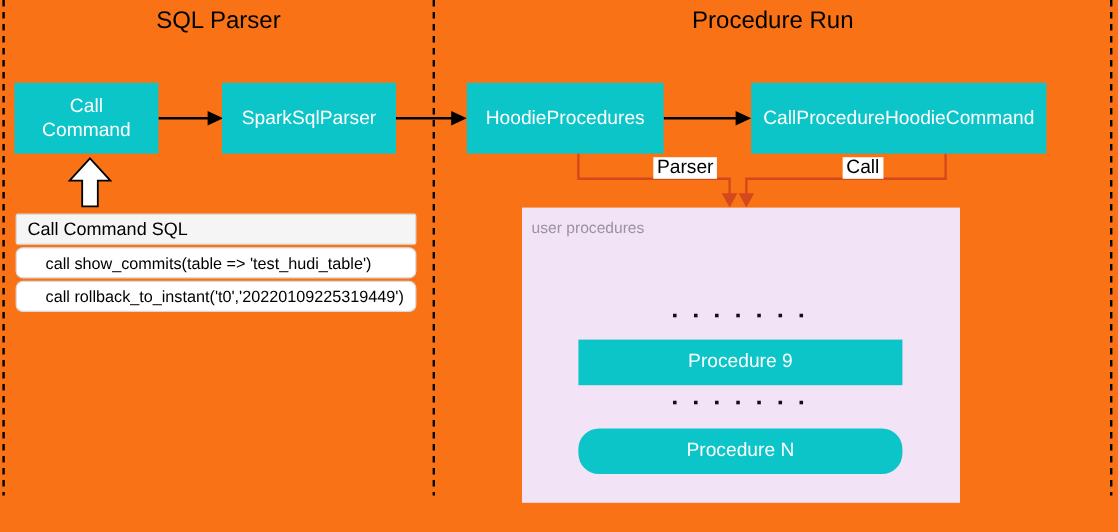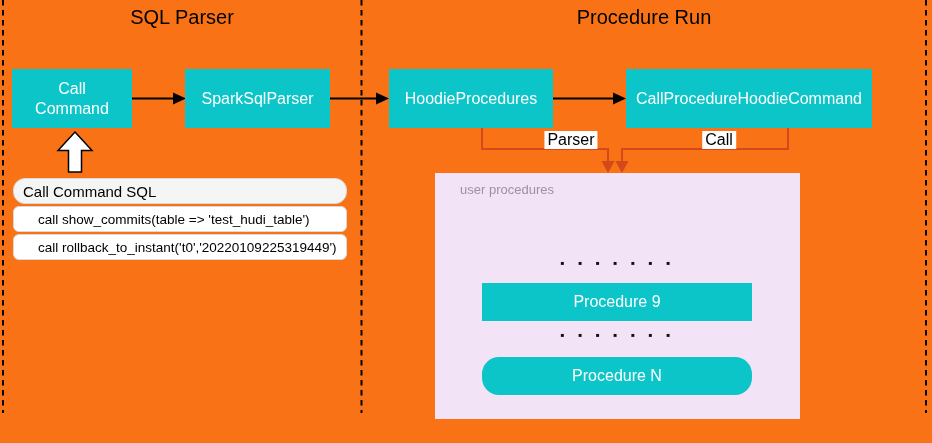--- a/index.html
+++ b/index.html
@@ -27,34 +27,34 @@
   .node .txt{display:block;}
   .edge-label{
     position:absolute;font-size:16px;color:#000;transform:translateX(-50%);
     white-space:nowrap;background:#fff;padding:0 3px;
   }
   .sql-panel{
     position:absolute;left:13px;top:178px;width:334px;display:flex;
     flex-direction:column;gap:2px;
   }
   .sql-panel .hdr{
-    background:var(--panel-header);border:1px solid #d9d9d9;border-radius:12px;
+    background:var(--panel-header);border:1px solid #d9d9d9;border-radius:2px;
     font-size:15px;color:#000;padding:4px 9px;height:26px;line-height:17px;
   }
   .sql-panel .row{
     background:#fff;border:1px solid #d9d9d9;border-radius:6px;
     font-size:13.5px;color:#000;padding:5px 24px;height:26px;line-height:15px;
     white-space:nowrap;
   }
   .user-procs{
     position:absolute;left:435px;top:173px;width:365px;height:246px;
     background:var(--pink);
   }
   .user-procs .cap{
-    position:absolute;left:25px;top:9px;font-size:13px;color:#9b93a1;
+    position:absolute;left:8px;top:9px;font-size:13px;color:#9b93a1;
   }
   .proc-box{
     position:absolute;left:47px;width:270px;height:38px;background:var(--node-fill);
     color:#fff;font-size:16px;display:flex;align-items:center;justify-content:center;
   }
   .dots{
     position:absolute;left:0;width:100%;text-align:center;color:#111;
     font-size:12px;letter-spacing:5px;font-weight:bold;
   }
 </style>

